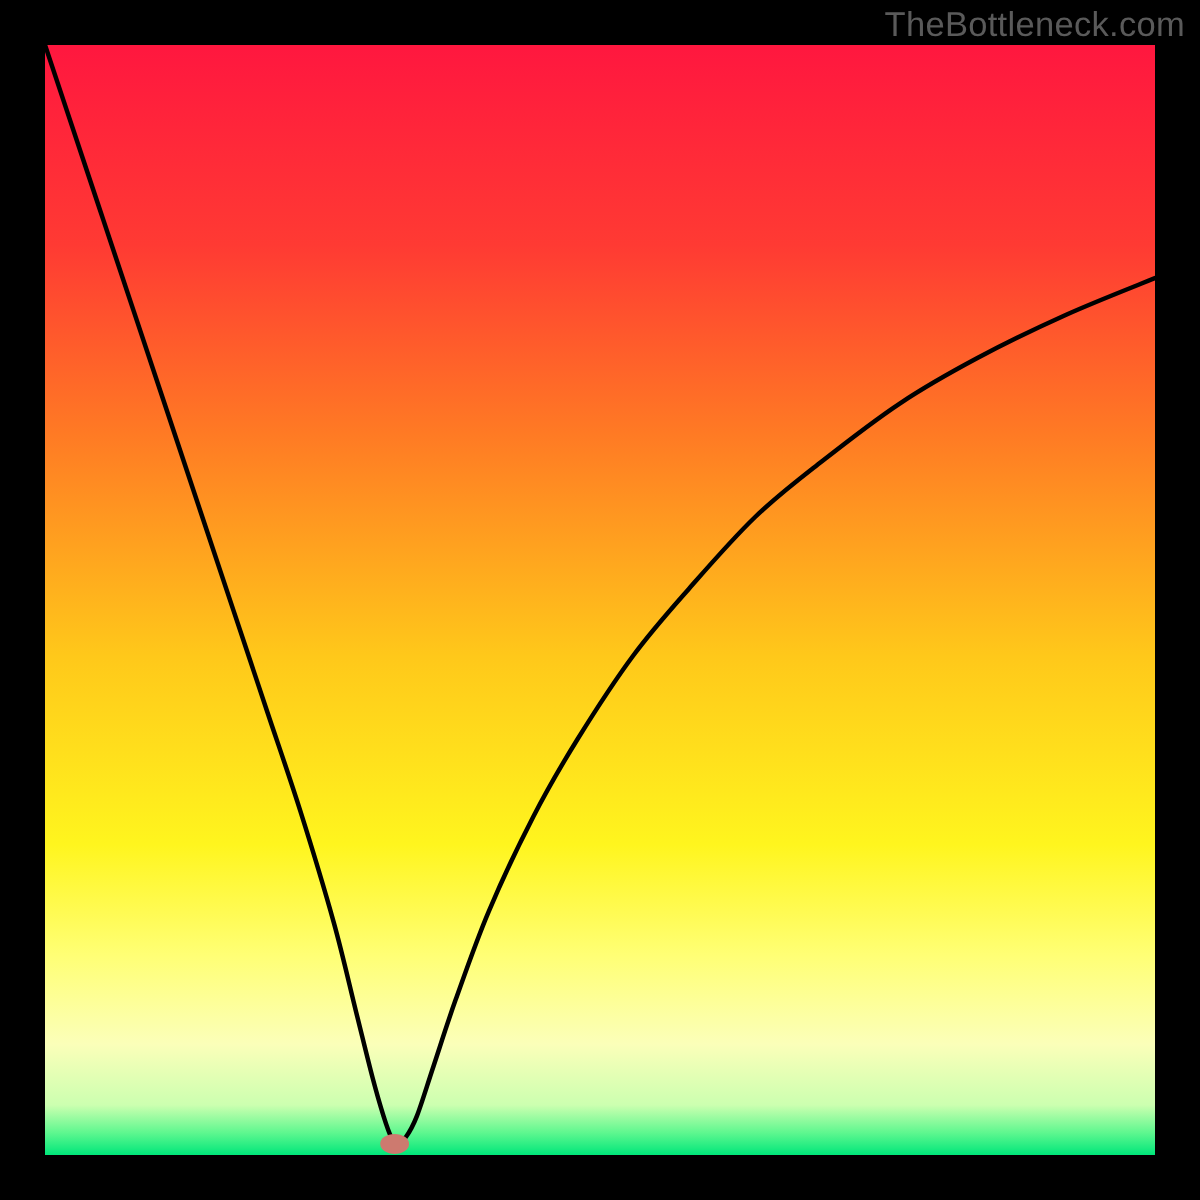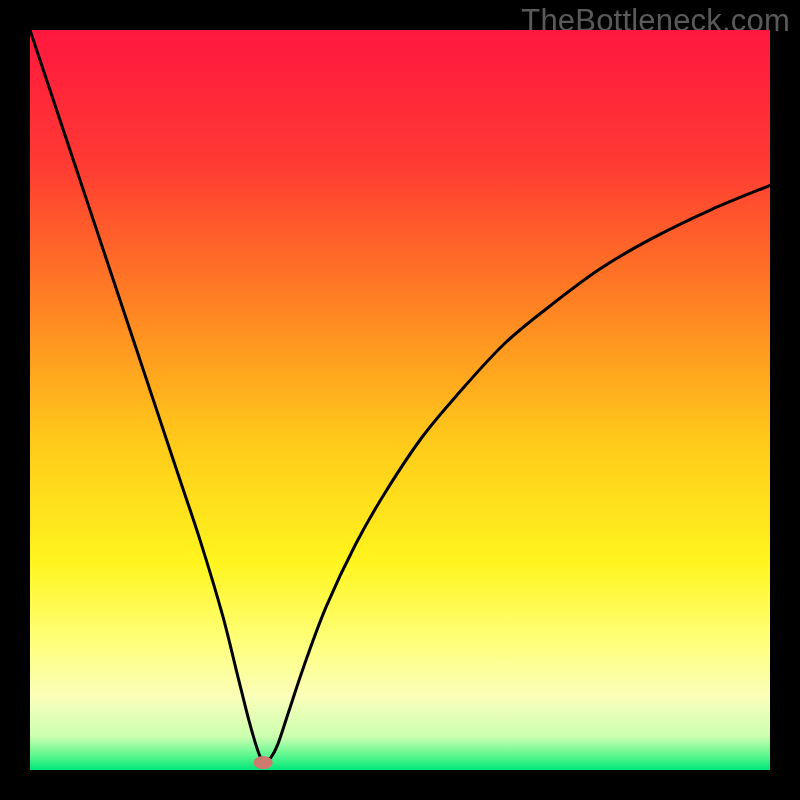--- a/index.html
+++ b/index.html
@@ -25,21 +25,21 @@
     left: 30px;
     width: 740px;
     height: 740px;
     overflow: hidden;
   }
   .watermark {
     position: absolute;
     top: 3px;
     right: 10px;
     color: #5a5a5a;
-    font-size: 31px;
+    font-size: 23px;
     font-weight: 500;
     letter-spacing: 0.2px;
   }
   svg {
     display: block;
   }
 </style>
 </head>
 <body>
 

